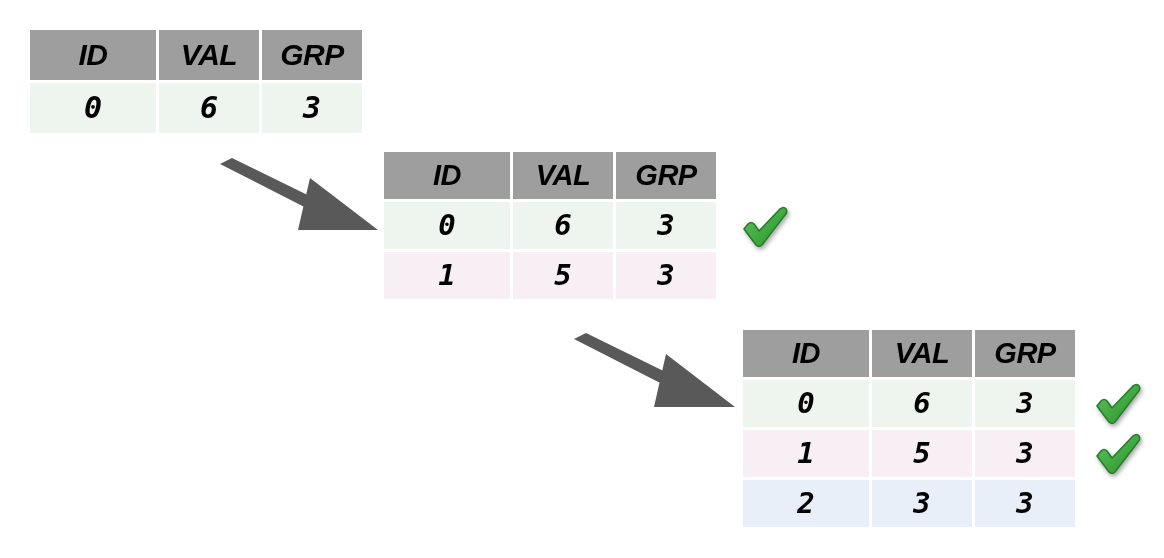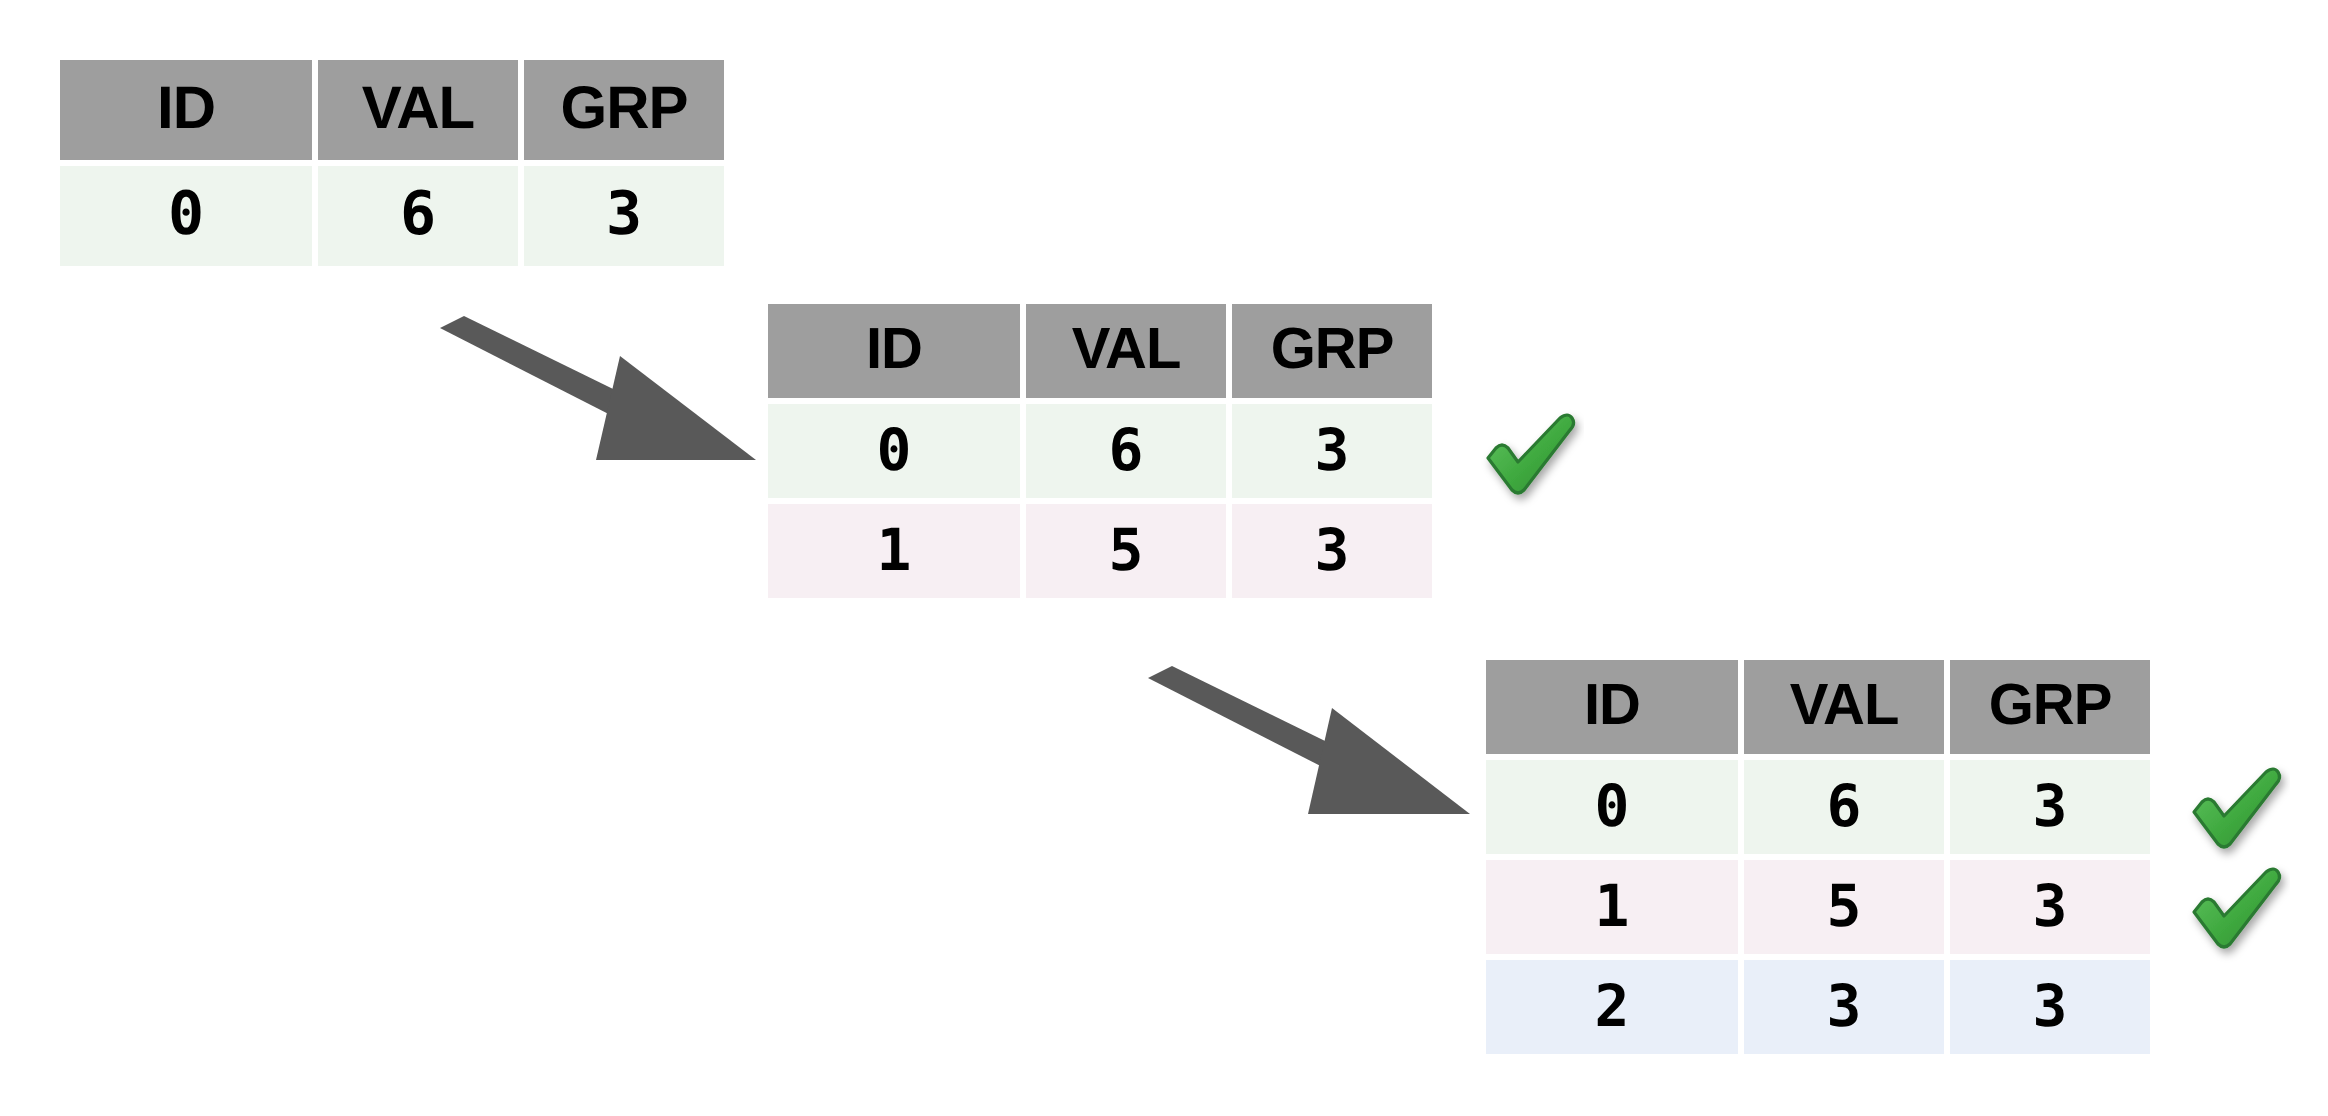--- a/index.html
+++ b/index.html
@@ -10,20 +10,21 @@
     width: 1164px;
     height: 558px;
     background: #ffffff;
     font-family: "DejaVu Sans Mono", "Liberation Mono", monospace;
     overflow: hidden;
   }
   #stage {
     position: relative;
     width: 1116px;
     height: 558px;
+    font-style: italic;
   }
 
   
   .tbl {
     position: absolute;
     border-collapse: separate;
     border-spacing: 3px 3px;
     table-layout: fixed;
   }
   .tbl td,

